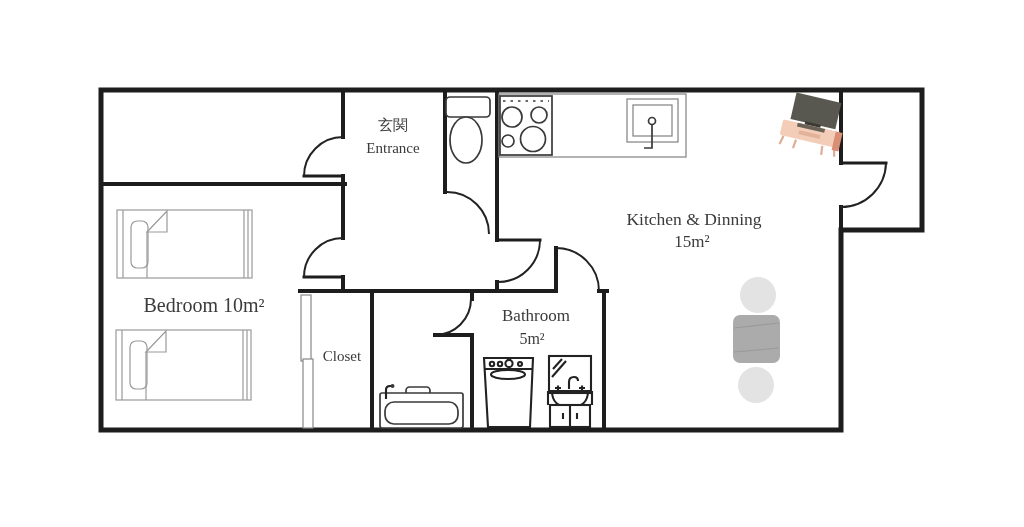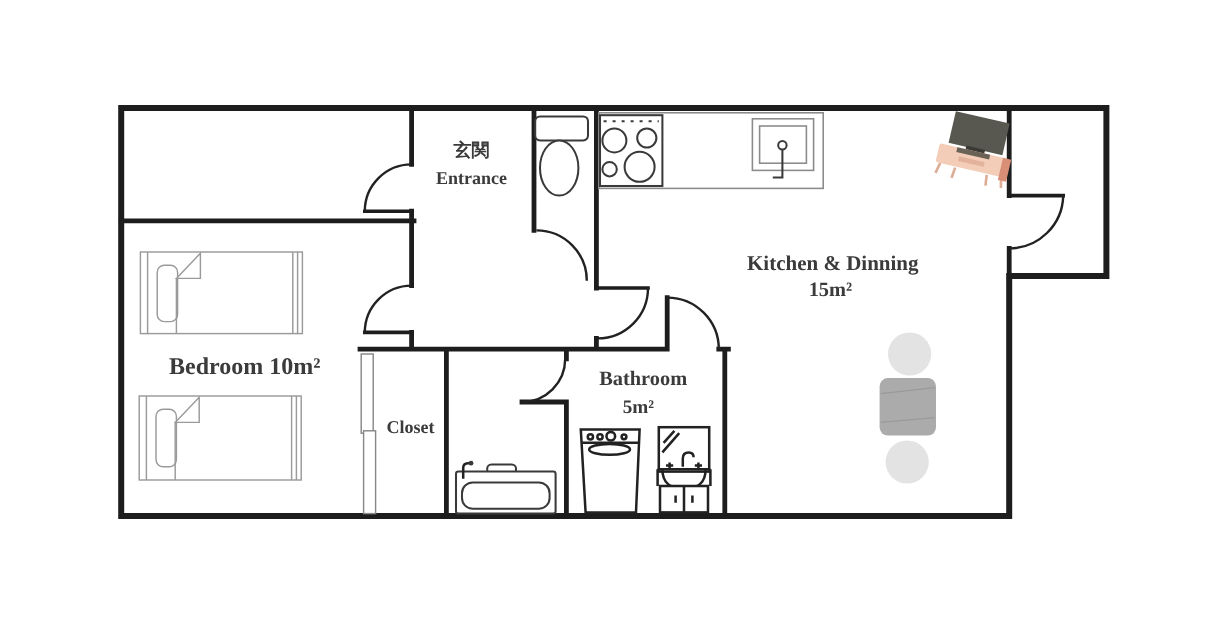--- a/index.html
+++ b/index.html
@@ -1,16 +1,16 @@
 <!DOCTYPE html>
 <html><head>
 <meta charset="utf-8">
 <style>
   html,body{margin:0;padding:0;background:#fff;}
-  .frame{width:1024px;height:527px;background:#fff;position:relative;overflow:hidden;font-weight:bold;}
+  .frame{width:1024px;height:527px;background:#fff;position:relative;overflow:hidden;}
   svg{display:block;}
   .wall-outer{stroke:#1d1d1d;stroke-width:5;fill:none;stroke-linejoin:miter;}
   .wall{stroke:#1d1d1d;stroke-width:4;fill:none;stroke-linecap:square;}
   .leaf{stroke:#1d1d1d;stroke-width:3;fill:none;stroke-linecap:square;}
   .arc{stroke:#222;stroke-width:2;fill:none;}
   .fx{stroke:#3a3a3a;stroke-width:1.7;fill:#fff;}
   .fxn{stroke:#3a3a3a;stroke-width:1.7;fill:none;}
   .fx2{stroke:#222;stroke-width:2.1;fill:#fff;}
   .fx2n{stroke:#222;stroke-width:2.1;fill:none;}
   .ct{stroke:#8a8a8a;stroke-width:1.3;fill:#fff;}

